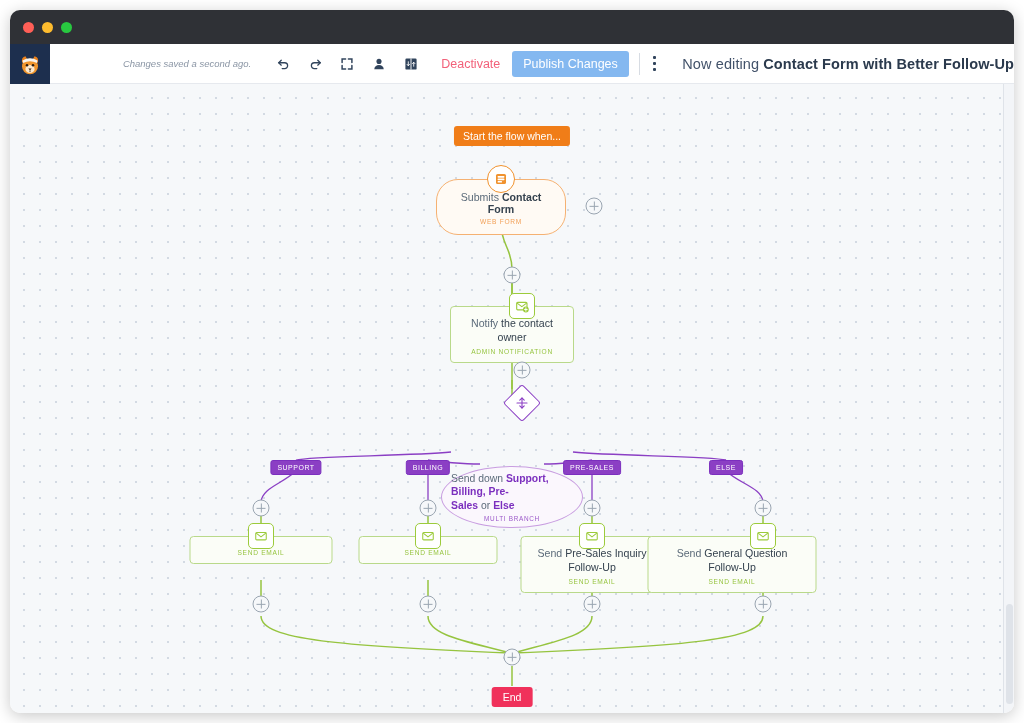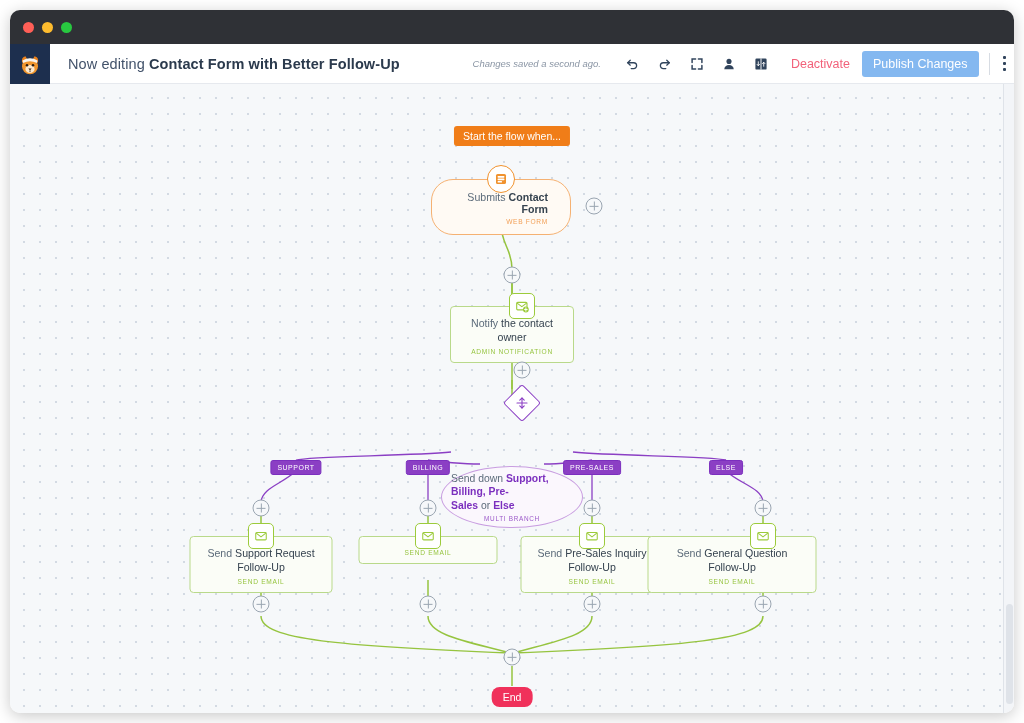--- a/index.html
+++ b/index.html
@@ -106,21 +106,21 @@
     position: absolute;
     transform: translateX(-50%);
     color: #fff;
     font-size: 10.5px;
     padding: 4px 9px;
     border-radius: 3px;
     white-space: nowrap;
     text-align: center;
   }
   #start-pill { background: #f07d18; }
-  #end-pill  { background: #f0315b; font-size: 10.5px; padding: 4px 11px; border-radius: 8px; }
+  #end-pill  { background: #f0315b; font-size: 10.5px; padding: 4px 11px; }
 
   
   .box-node {
     position: absolute;
     transform: translateX(-50%);
     background: #fbfdf7;
     border: 1px solid #b9d98a;
     border-radius: 4px;
     text-align: center;
     padding: 9px 10px 7px;
@@ -129,23 +129,23 @@
   .box-node .ttl b { color: #35424f; font-weight: normal; }
   .box-node .sub { font-size: 6.6px; color: #96c43f; letter-spacing: .7px; margin-top: 3px; }
 
   
   #trigger-node {
     position: absolute;
     transform: translateX(-50%);
     background: #fffaf4;
     border: 1px solid #f5b172;
     border-radius: 22px;
-    text-align: right;
+    text-align: center;
     padding: 11px 22px 9px;
-    width: 140px;
+    width: 130px;
   }
   #trigger-node .ttl { font-size: 10.6px; color: #5c6b7a; }
   #trigger-node .ttl b { color: #35424f; font-weight: bold; }
   #trigger-node .sub { font-size: 6.6px; color: #f2a058; letter-spacing: .7px; margin-top: 3px; }
 
   
   #branch-node {
     position: absolute;
     transform: translateX(-50%);
     width: 142px; height: 62px;
@@ -247,24 +247,20 @@
         <path d="M21 12 Q22 6 17.5 5.2 L16 8 Z" fill="#e8801c"></path>
         <path d="M5.5 9.5 Q13 5 20.5 9.5 L20 12 Q13 8.5 6 12 Z" fill="#f7f3ec"></path>
         <ellipse cx="13" cy="18" rx="4.6" ry="4" fill="#fbe9cf"></ellipse>
         <circle cx="10" cy="14.3" r="1.25" fill="#2b1d12"></circle>
         <circle cx="16" cy="14.3" r="1.25" fill="#2b1d12"></circle>
         <path d="M11.4 17.6 h3.2 l-1.6 1.9 Z" fill="#3a2616"></path>
         <path d="M13 19.5 v1.6" stroke="#3a2616" stroke-width="0.9" fill="none"></path>
       </svg>
     </div>
 
-    <div id="editing-title">
-      <span>Now editing </span><b>Contact Form with Better Follow-Up</b>
-    </div>
-
     <div id="toolbar-right">
 
       <span id="saved-status">Changes saved a second ago.</span>
 
       <span class="tb-icon">
         <svg width="15" height="15" viewBox="0 0 16 16" fill="none" stroke="#31445c" stroke-width="1.35" stroke-linecap="round">
           <path d="M3 7.2 h6.3 a3.1 3.1 0 0 1 0 6.2 H6.6"></path>
           <path d="M5.6 4.5 L2.9 7.2 L5.6 9.8"></path>
         </svg>
       </span>
@@ -306,20 +302,24 @@
       <button id="publish-button">Publish Changes</button>
 
       <span id="kebab-wrap">
         <span id="kebab-menu">
           <i></i>
             <i></i>
             <i></i>
         </span>
       </span>
 
+    </div>
+
+    <div id="editing-title">
+      <span>Now editing </span><b>Contact Form with Better Follow-Up</b>
     </div>
   </div>
 
   <div id="canvas">
 
     <svg id="flow-svg" width="1004" height="629">
 
       <path d="M491 140 C491 160, 502 165, 502 185 L502 243" stroke="#96c43f" stroke-width="1.5" fill="none"></path>
 
       <path d="M502 195 L502 210" stroke="#96c43f" stroke-width="1.5" fill="none"></path>
@@ -408,21 +408,20 @@
     <div class="branch-tag" style="left:418px; top:376px;">BILLING</div>
     <div class="branch-tag" style="left:582px; top:376px;">PRE-SALES</div>
     <div class="branch-tag" style="left:716px; top:376px;">ELSE</div>
 
     <div class="plus-btn" style="left:251px; top:424px;"></div>
     <div class="plus-btn" style="left:418px; top:424px;"></div>
     <div class="plus-btn" style="left:582px; top:424px;"></div>
     <div class="plus-btn" style="left:753px; top:424px;"></div>
 
     <div class="box-node" style="left:251px; top:452px; width:143px;">
-      <div class="ttl"><span>Send </span><b>Support Request Follow-Up</b></div>
       <div class="sub">SEND EMAIL</div>
     </div>
     <div class="icon-badge square" style="left:251px; top:452px;">
       <svg width="14" height="14" viewBox="0 0 16 16" fill="none" stroke="#9ccb3b" stroke-width="1.2">
         <rect x="2" y="4" width="12" height="8.4" rx="1.1"></rect>
         <path d="M2.5 4.8 L8 9 L13.5 4.8"></path>
       </svg>
     </div>
 
     <div class="box-node" style="left:418px; top:452px; width:139px;">

